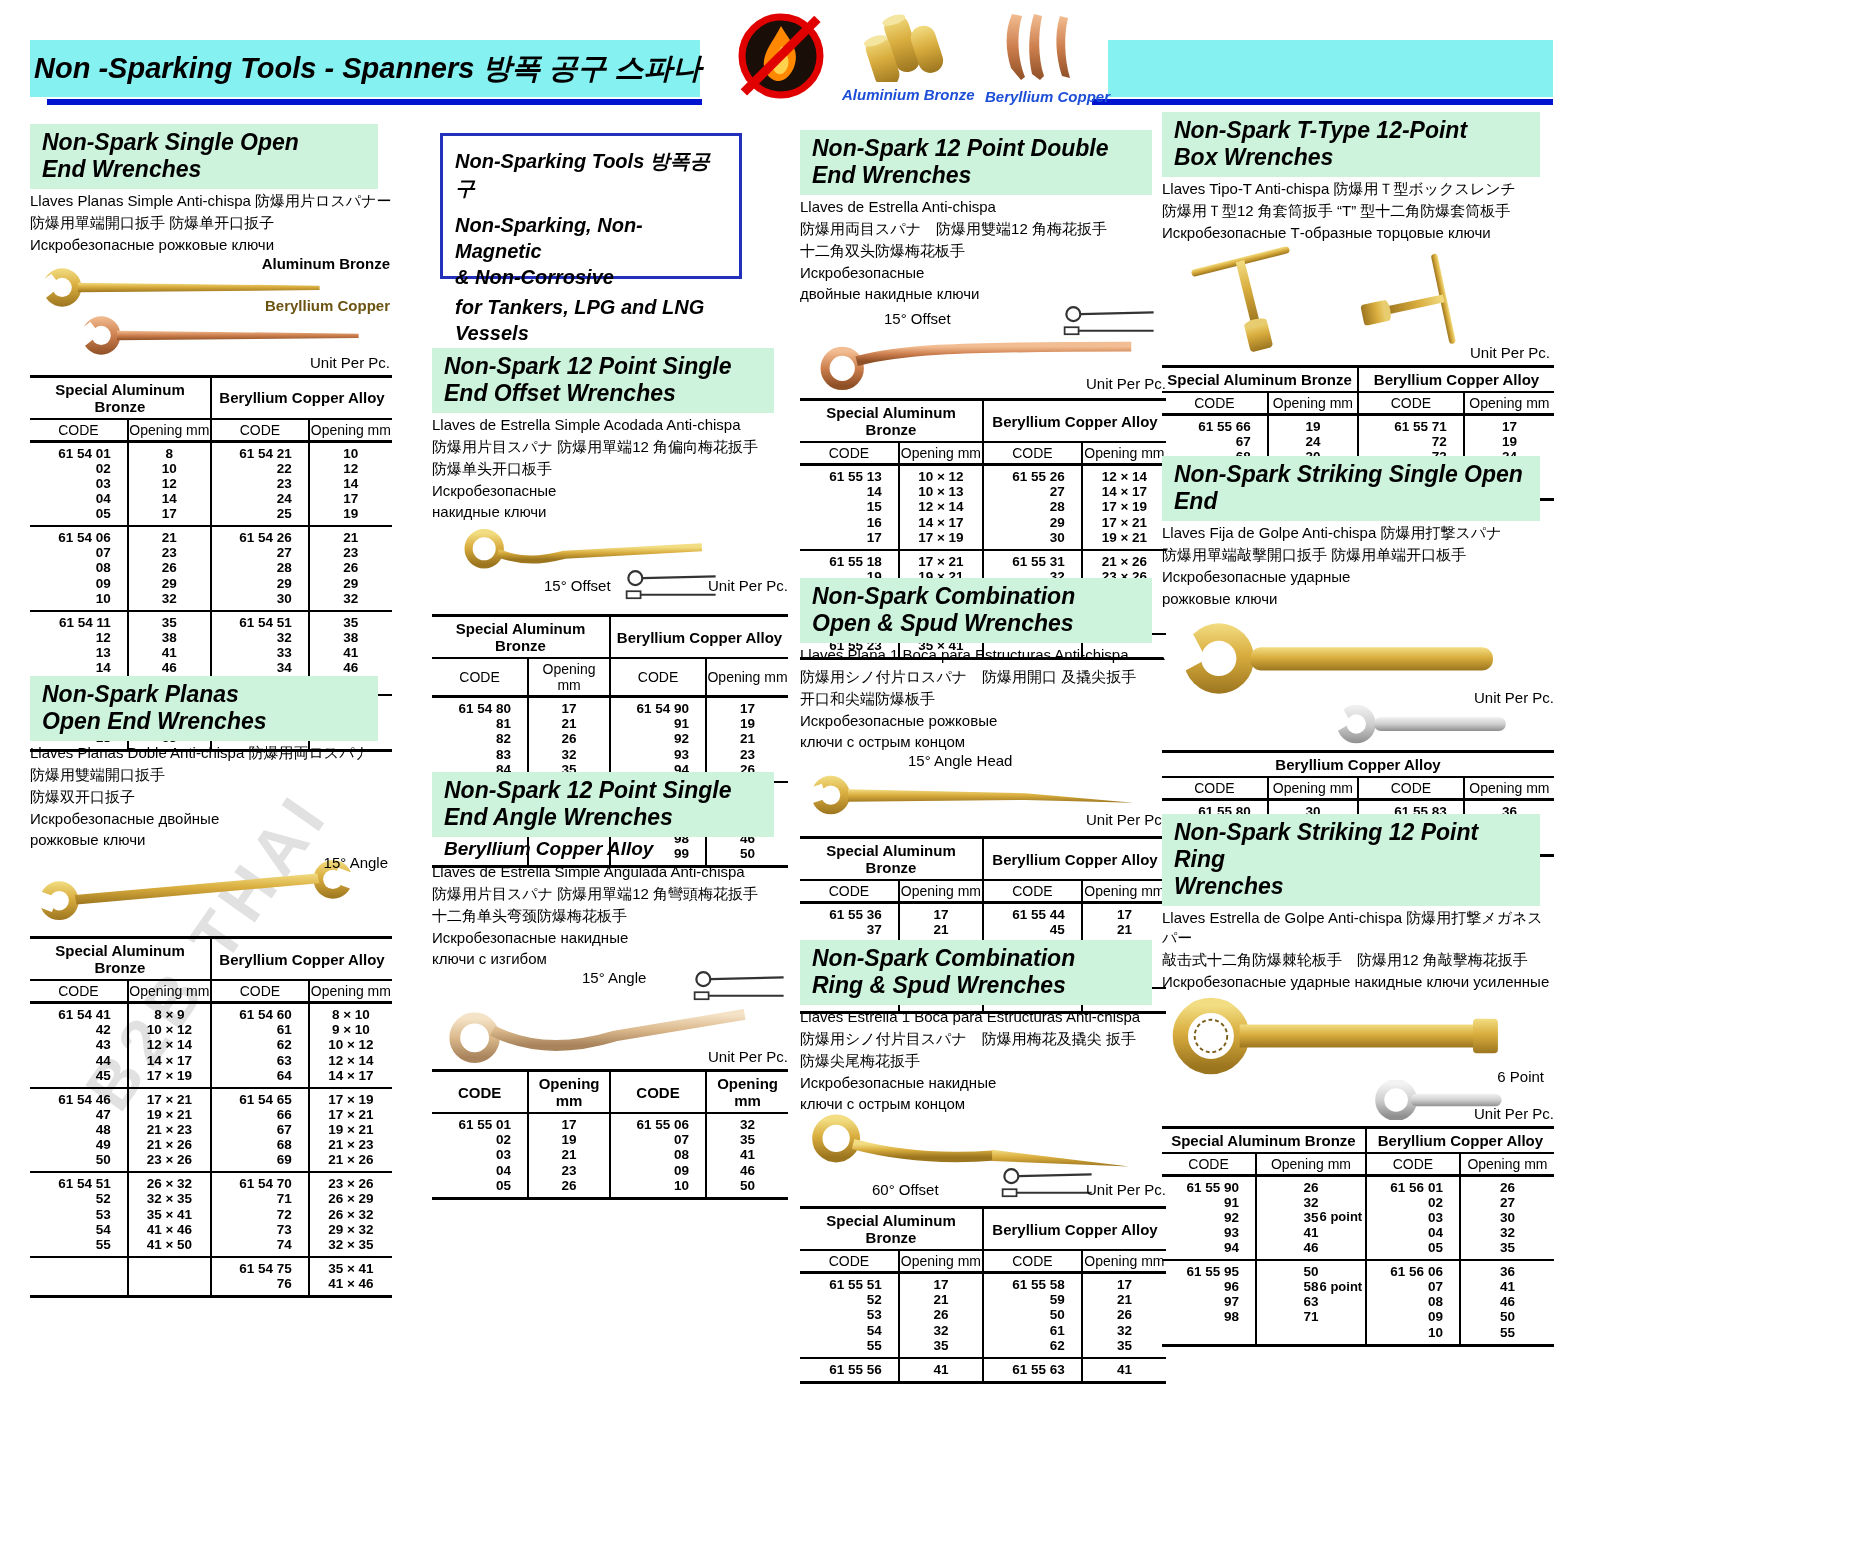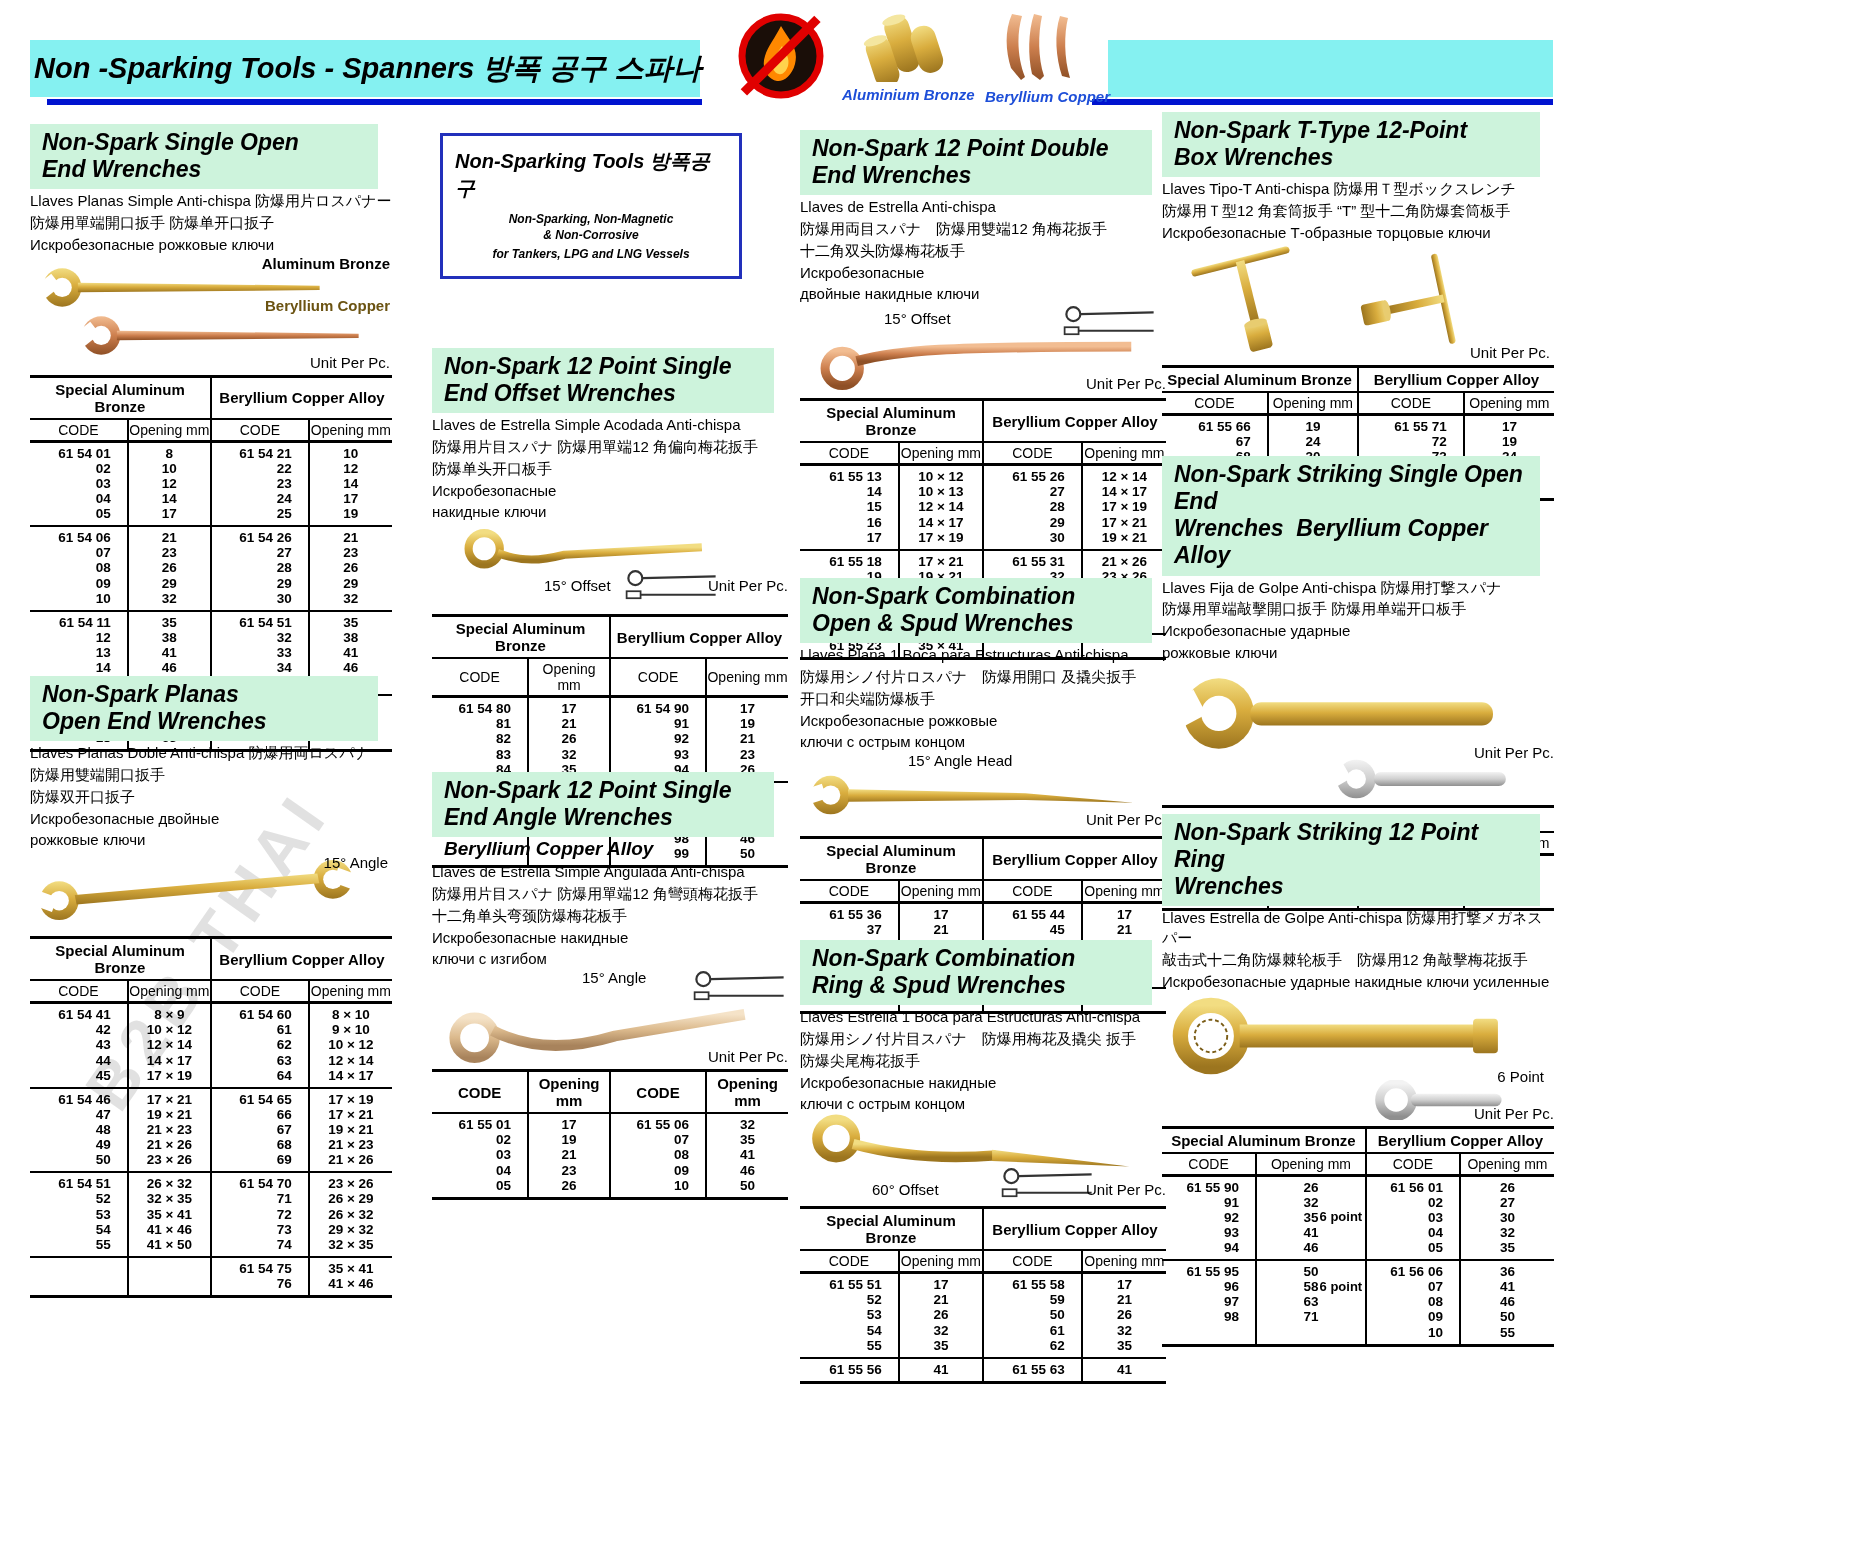--- a/index.html
+++ b/index.html
@@ -36,21 +36,21 @@
   .tbox td.code{text-align:right;padding-right:16px;}
   .tbox td.open{text-align:center;}
   .tbox tbody{border-bottom:2.5px solid #000;}
   .tbox tbody:last-child{border-bottom:3px solid #000;}
   .tbox tbody tr:first-child td{padding-top:3px;}
   .tbox tbody tr:last-child td{padding-bottom:4px;}
   .has-note{position:relative;}
   .cell-note{position:absolute;left:58%;top:50%;transform:translateY(-50%);font-size:13px;font-weight:bold;white-space:nowrap;}
   .infobox{position:absolute;border:3px solid #2230bb;padding:12px 12px;}
   .infobox .t{font-weight:bold;font-style:italic;font-size:20px;}
-  .infobox .l{font-weight:bold;font-style:italic;font-size:12px;line-height:1.3;text-align:center;}
+  .infobox .l{font-weight:bold;font-style:italic;font-size:20px;line-height:1.3;}
 </style>
 </head>
 <body>
 
 <svg width="0" height="0" style="position:absolute">
   <defs>
     <linearGradient id="gAB" x1="0" y1="0" x2="0" y2="1">
       <stop offset="0" stop-color="#f2dd82"></stop>
         <stop offset="0.45" stop-color="#d9ad3e"></stop>
         <stop offset="1" stop-color="#9c751f"></stop>
@@ -1000,21 +1000,20 @@
               <td class="open">30</td>
             </tr>
           </tbody>
         </table>
       </div>
   </div>
 
   <div class="sec" style="left:1162px;top:456px;width:392px">
     <div class="sec-title">
       <div>Non-Spark Striking Single Open End</div>
-      <div><span>Wrenches</span>&nbsp;&nbsp;<span class="matinline">Beryllium Copper Alloy</span></div>
     </div>
     <div class="sub">Llaves Fija de Golpe Anti-chispa  防爆用打撃スパナ</div>
     <div class="sub">防爆用單端敲擊開口扳手 防爆用单端开口板手</div>
     <div class="sub">Искробезопасные ударные</div>
     <div class="sub">рожковые ключи</div>
     <div class="imgbox" style="height:138px">
       <svg style="position:absolute;left:0;top:6px" width="360" height="88" viewBox="0 0 370 95">
         <circle cx="52" cy="48" r="38" fill="url(#gAB)"></circle>
           <circle cx="52" cy="48" r="19" fill="#fff"></circle>
         <rect x="-6" y="30" width="40" height="30" fill="#fff" transform="rotate(-28 14 45)"></rect>

